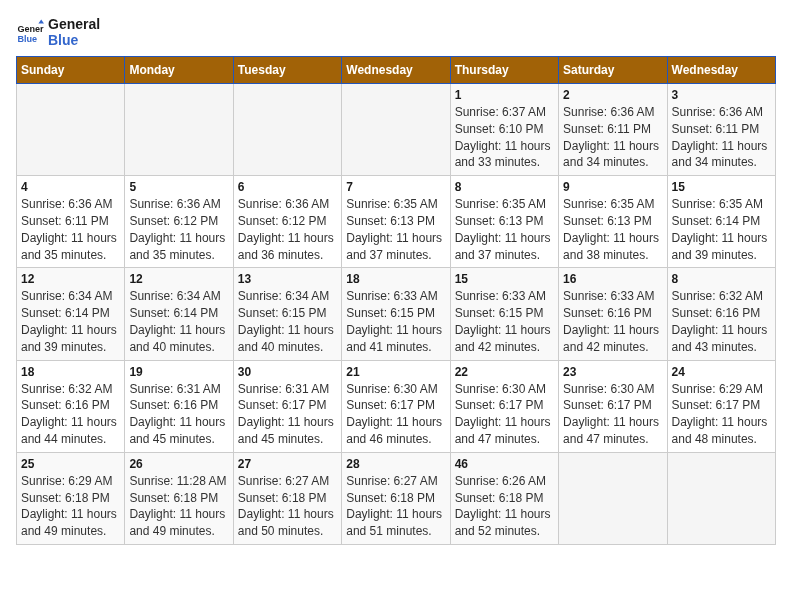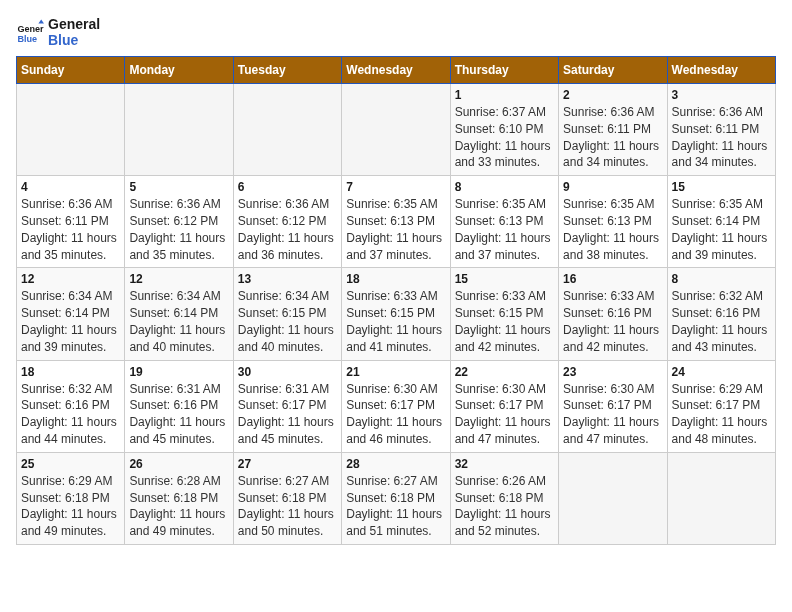--- a/index.html
+++ b/index.html
@@ -274,38 +274,38 @@
       </tr>
       <tr>
         <td>
           <span class="day-number">25</span>
           <div class="day-info" style="white-space: pre-line;">Sunrise: 6:29 AM
 Sunset: 6:18 PM
 Daylight: 11 hours and 49 minutes.</div>
         </td>
         <td>
           <span class="day-number">26</span>
-          <div class="day-info" style="white-space: pre-line;">Sunrise: 6:28 AM
+          <div class="day-info" style="white-space: pre-line;">Sunrise: 11:28 AM
 Sunset: 6:18 PM
 Daylight: 11 hours and 49 minutes.</div>
         </td>
         <td>
           <span class="day-number">27</span>
           <div class="day-info" style="white-space: pre-line;">Sunrise: 6:27 AM
 Sunset: 6:18 PM
 Daylight: 11 hours and 50 minutes.</div>
         </td>
         <td>
           <span class="day-number">28</span>
           <div class="day-info" style="white-space: pre-line;">Sunrise: 6:27 AM
 Sunset: 6:18 PM
 Daylight: 11 hours and 51 minutes.</div>
         </td>
         <td>
-          <span class="day-number">32</span>
+          <span class="day-number">46</span>
           <div class="day-info" style="white-space: pre-line;">Sunrise: 6:26 AM
 Sunset: 6:18 PM
 Daylight: 11 hours and 52 minutes.</div>
         </td>
         <td class="empty-cell"></td>
         <td class="empty-cell"></td>
       </tr>
     </tbody>
 </table>
 

